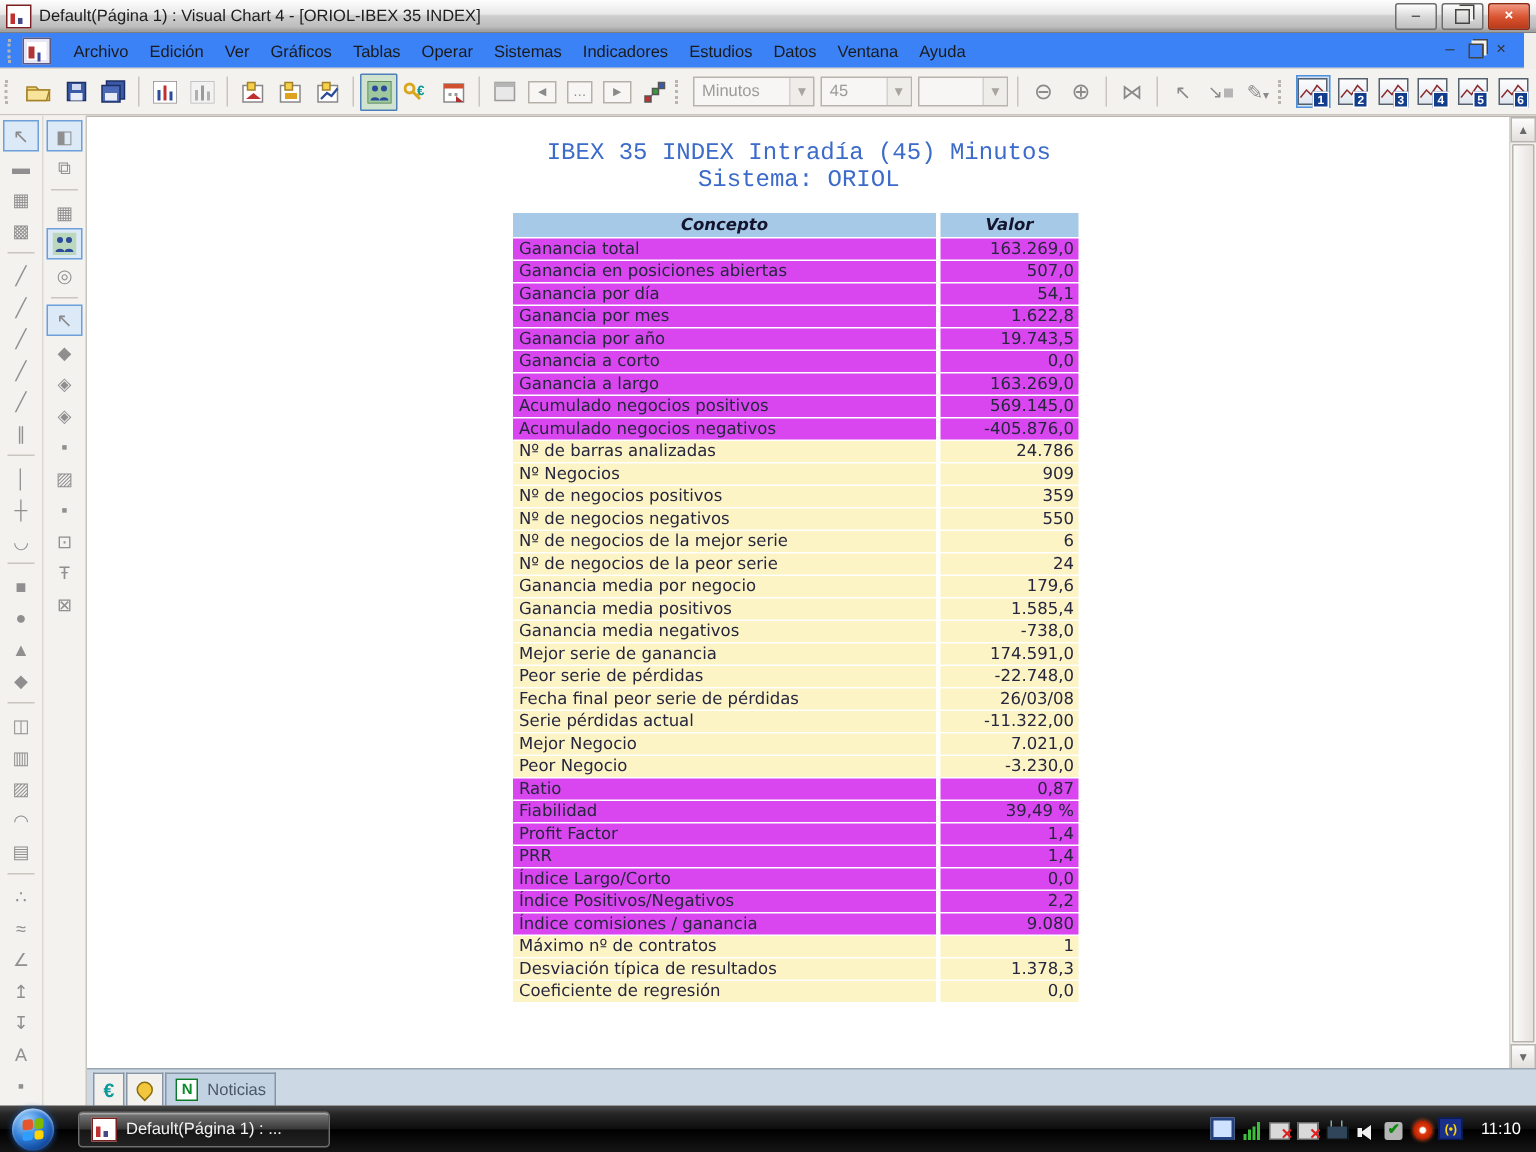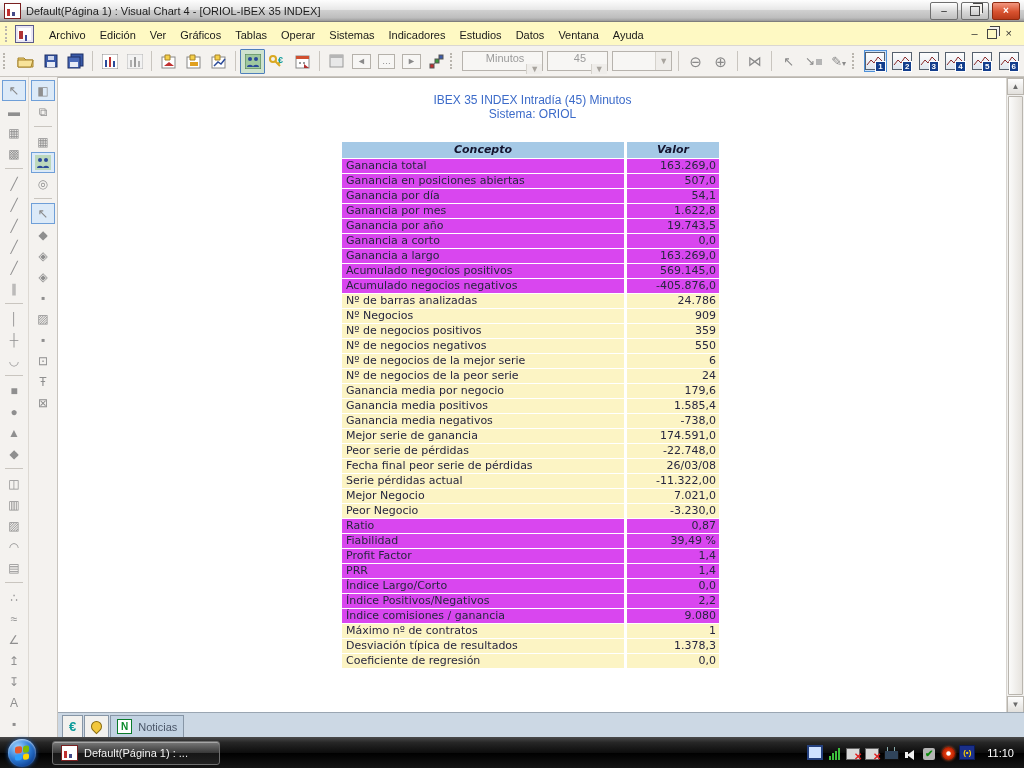--- a/index.html
+++ b/index.html
@@ -13,61 +13,61 @@
   .app-ico{width:15px;height:14px;background:#fff;border:1px solid #7a2020;position:relative;margin-right:5px;flex:0 0 auto;}
   .app-ico::before{content:"";position:absolute;left:2px;bottom:2px;width:3px;height:7px;background:#c03030;}
   .app-ico::after{content:"";position:absolute;left:7px;bottom:2px;width:3px;height:4px;background:#444a88;}
   #title-text{font-size:11px;font-weight:normal;color:#1d1d1d;white-space:nowrap;}
   #winbtns{margin-left:auto;display:flex;gap:3px;}
   .wbtn{width:26px;height:16px;border:1px solid #6f6f6f;border-radius:2px;
     background:linear-gradient(#ffffff,#d7d7d7 55%,#bfbfbf);display:flex;align-items:center;justify-content:center;
     font-size:10px;color:#222;line-height:1;}
   .wbtn.close{background:linear-gradient(#f2967f,#d8522f 55%,#b83a1a);border-color:#8d2a10;color:#fff;font-weight:bold;}
   
-  #menubar{position:absolute;top:22px;left:0;right:0;height:24px;background:#fef9c3;
+  #menubar{position:absolute;top:22px;left:0;right:8px;height:24px;background:#3b82f6;
     border-bottom:1px solid #dad7d2;display:flex;align-items:center;padding:0 4px;box-sizing:border-box;}
   .grip{width:4px;height:16px;margin:0 4px 0 1px;border-left:2px dotted #b9b5ae;flex:0 0 auto;}
   .menu-ico{width:17px;height:16px;background:#e9e6f4;border:1px solid #5b5b8a;position:relative;margin-right:8px;}
   .menu-ico::before{content:"";position:absolute;inset:2px;background:
      linear-gradient(#fff,#fff) , repeating-linear-gradient(90deg,#9aa 0 1px,transparent 1px 4px);}
   .menu-ico::after{content:"";position:absolute;left:3px;bottom:3px;width:4px;height:8px;background:#b03535;box-shadow:5px 3px 0 -1px #3a4a9a;}
   .menu-item{font-size:11px;color:#1a1a1a;padding:4px 7px;cursor:default;}
   #mdi-controls{margin-left:auto;display:flex;gap:9px;align-items:center;padding-right:8px;}
   .mdi-btn{font-size:11px;color:#333;line-height:1;}
   .mdi-restore{width:8px;height:8px;border:1px solid #444;box-shadow:2px -2px 0 -0px #f4f2ef,3px -3px 0 0px #444;}
   
   #toolbar{position:absolute;top:46px;left:0;right:0;height:31px;background:#f4f2ef;
     border-bottom:1px solid #c9c5bf;display:flex;align-items:center;padding:0 2px;box-sizing:border-box;}
   .vsep{width:1px;height:20px;background:#c9c5bf;margin:0 4px;flex:0 0 auto;}
   .tbi{width:23px;height:23px;display:flex;align-items:center;justify-content:center;flex:0 0 auto;
     border:1px solid transparent;border-radius:1px;position:relative;}
   .tbi.sel{background:#cfe3cf;border-color:#4e7fbb;}
   .tbi svg{display:block;}
   .tchar{font-size:13px;color:#8a8a8a;line-height:1;}
   .combo{width:86px;height:20px;border:1px solid #b7b3ad;background:#f7f6f4;display:flex;align-items:center;
-    margin:0 2px;font-size:11px;color:#9b9b9b;padding-left:5px;box-sizing:border-box;flex-direction:column;}
+    margin:0 2px;font-size:11px;color:#9b9b9b;padding-left:5px;box-sizing:border-box;}
   .combo .arr{margin-left:auto;width:15px;height:100%;border-left:1px solid #d5d2cc;display:flex;align-items:center;justify-content:center;color:#a8a49e;font-size:9px;background:#efedea;}
   .combo.small{width:64px;}
   .vb{width:22px;height:20px;margin:0 2px;position:relative;border:1px solid transparent;display:flex;align-items:center;justify-content:center;}
   .vb.sel{border-color:#4e90d9;background:#cfe2f6;}
   .vb .thumb{width:18px;height:16px;background:linear-gradient(#fdfdfd,#dfe6ef);border:1px solid #55606e;position:relative;overflow:hidden;}
   .vb .num{position:absolute;right:0px;bottom:-1px;background:#123d8c;color:#fff;font-size:8px;font-weight:bold;
     padding:0 2px;line-height:9px;border:1px solid #fff;}
   
   #workspace{position:absolute;top:77px;left:0;right:0;bottom:31px;background:#f1efec;}
   #sidebar{position:absolute;left:0;top:0;bottom:0;width:57px;background:#f4f2ef;border-right:1px solid #c9c5bf;display:flex;}
   .sbcol{width:28px;display:flex;flex-direction:column;align-items:center;padding-top:3px;}
   .sbcol.first{border-right:1px solid #ddd9d3;}
   .sbi{width:22px;height:19px;display:flex;align-items:center;justify-content:center;
     font-size:12px;color:#8f8f8f;border:1px solid transparent;flex:0 0 auto;}
   .sbi.sel{border-color:#6f9fd8;background:#dceaf8;}
   .sb-sep{width:18px;height:1px;background:#c9c5bf;margin:4px 0;flex:0 0 auto;}
   #docwrap{position:absolute;left:58px;top:0;right:0;bottom:24px;background:#fff;border-top:1px solid #b9b5ae;}
   #doc{position:absolute;left:0;top:0;right:17px;bottom:0;background:#fff;overflow:hidden;}
-  .doc-title{font-family:Liberation Sans, sans-serif;font-size:12px;color:#3c6bc9;text-align:center;}
+  .doc-title{font-family:Liberation Mono, monospace;font-size:16px;color:#3c6bc9;text-align:center;}
   #doc-title1{margin-top:15px;}
   
   #stats-table{position:absolute;left:284px;top:64px;width:377px;font-family:"DejaVu Sans",sans-serif;font-size:11px;}
   .thead{display:flex;margin-bottom:1px;}
   .th{background:#a5c9e6;color:#14142e;font-weight:bold;text-align:center;height:16px;line-height:16px;font-style:italic;}
   .th.lblh{width:282px;margin-right:3px;}
   .th.valh{width:92px;}
   .trow{display:flex;margin-bottom:1px;}
   .tcell{height:14px;line-height:14px;color:#26263f;white-space:nowrap;overflow:hidden;}
   .tcell.lbl{width:278px;padding-left:4px;margin-right:3px;}

